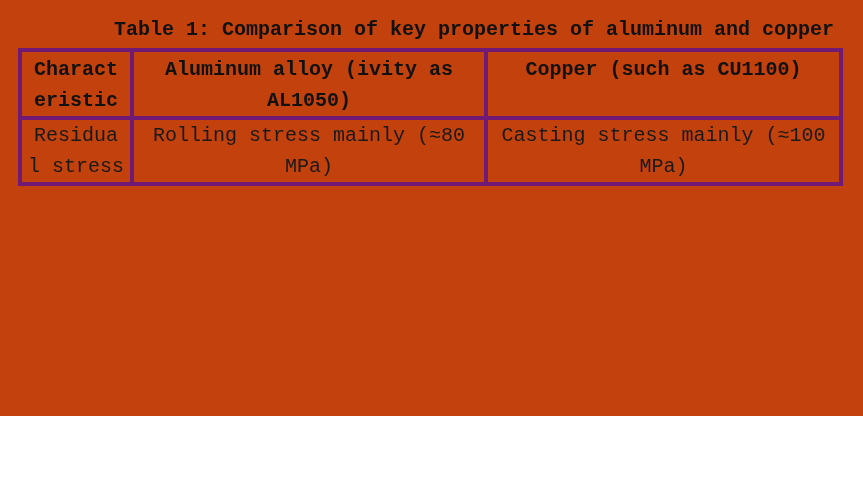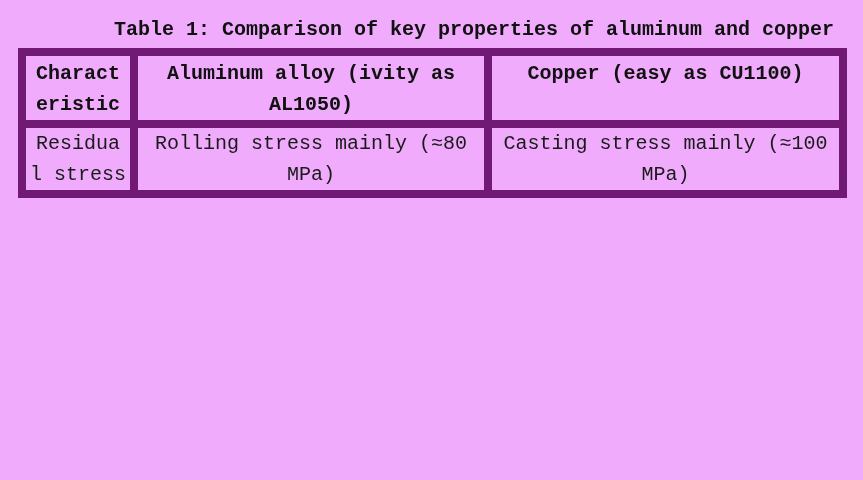--- a/index.html
+++ b/index.html
@@ -3,22 +3,22 @@
 <meta charset="utf-8">
 <style>
   html, body {
     margin: 0;
     padding: 0;
     background: #ffffff;
   }
   .page {
     position: relative;
     width: 863px;
-    height: 480px;
-    background: #f0abfc;
+    height: 416px;
+    background: #c2410c;
     overflow: hidden;
     font-family: "Liberation Mono", "DejaVu Sans Mono", monospace;
     color: #1a1a1a;
   }
   .doc-title {
     position: absolute;
     left: 114px;
     top: 17px;
     font-size: 20px;
     line-height: 26px;
@@ -27,21 +27,21 @@
     color: #111111;
   }
   table.props {
     position: absolute;
     left: 18px;
     top: 48px;
     border-collapse: collapse;
     table-layout: fixed;
   }
   table.props td {
-    border: 8px solid #701a75;
+    border: 4px solid #701a75;
     text-align: center;
     vertical-align: middle;
     white-space: pre;
     font-size: 20px;
     line-height: 31px;
     padding: 0;
     overflow: hidden;
   }
   .col1 { width: 112px; }
   .col2 { width: 354px; }
@@ -69,21 +69,21 @@
       <col class="col1">
       <col class="col2">
       <col class="col3">
     </colgroup>
     <tbody>
       <tr class="header-row">
         <td>Charact
 eristic</td>
         <td>Aluminum alloy (ivity as
 AL1050)</td>
-        <td>Copper (easy as CU1100)</td>
+        <td>Copper (such as CU1100)</td>
       </tr>
 
 
 
 
       <tr class="row-residual">
         <td>Residua
 l stress</td>
         <td>Rolling stress mainly (≈80
 MPa)</td>

